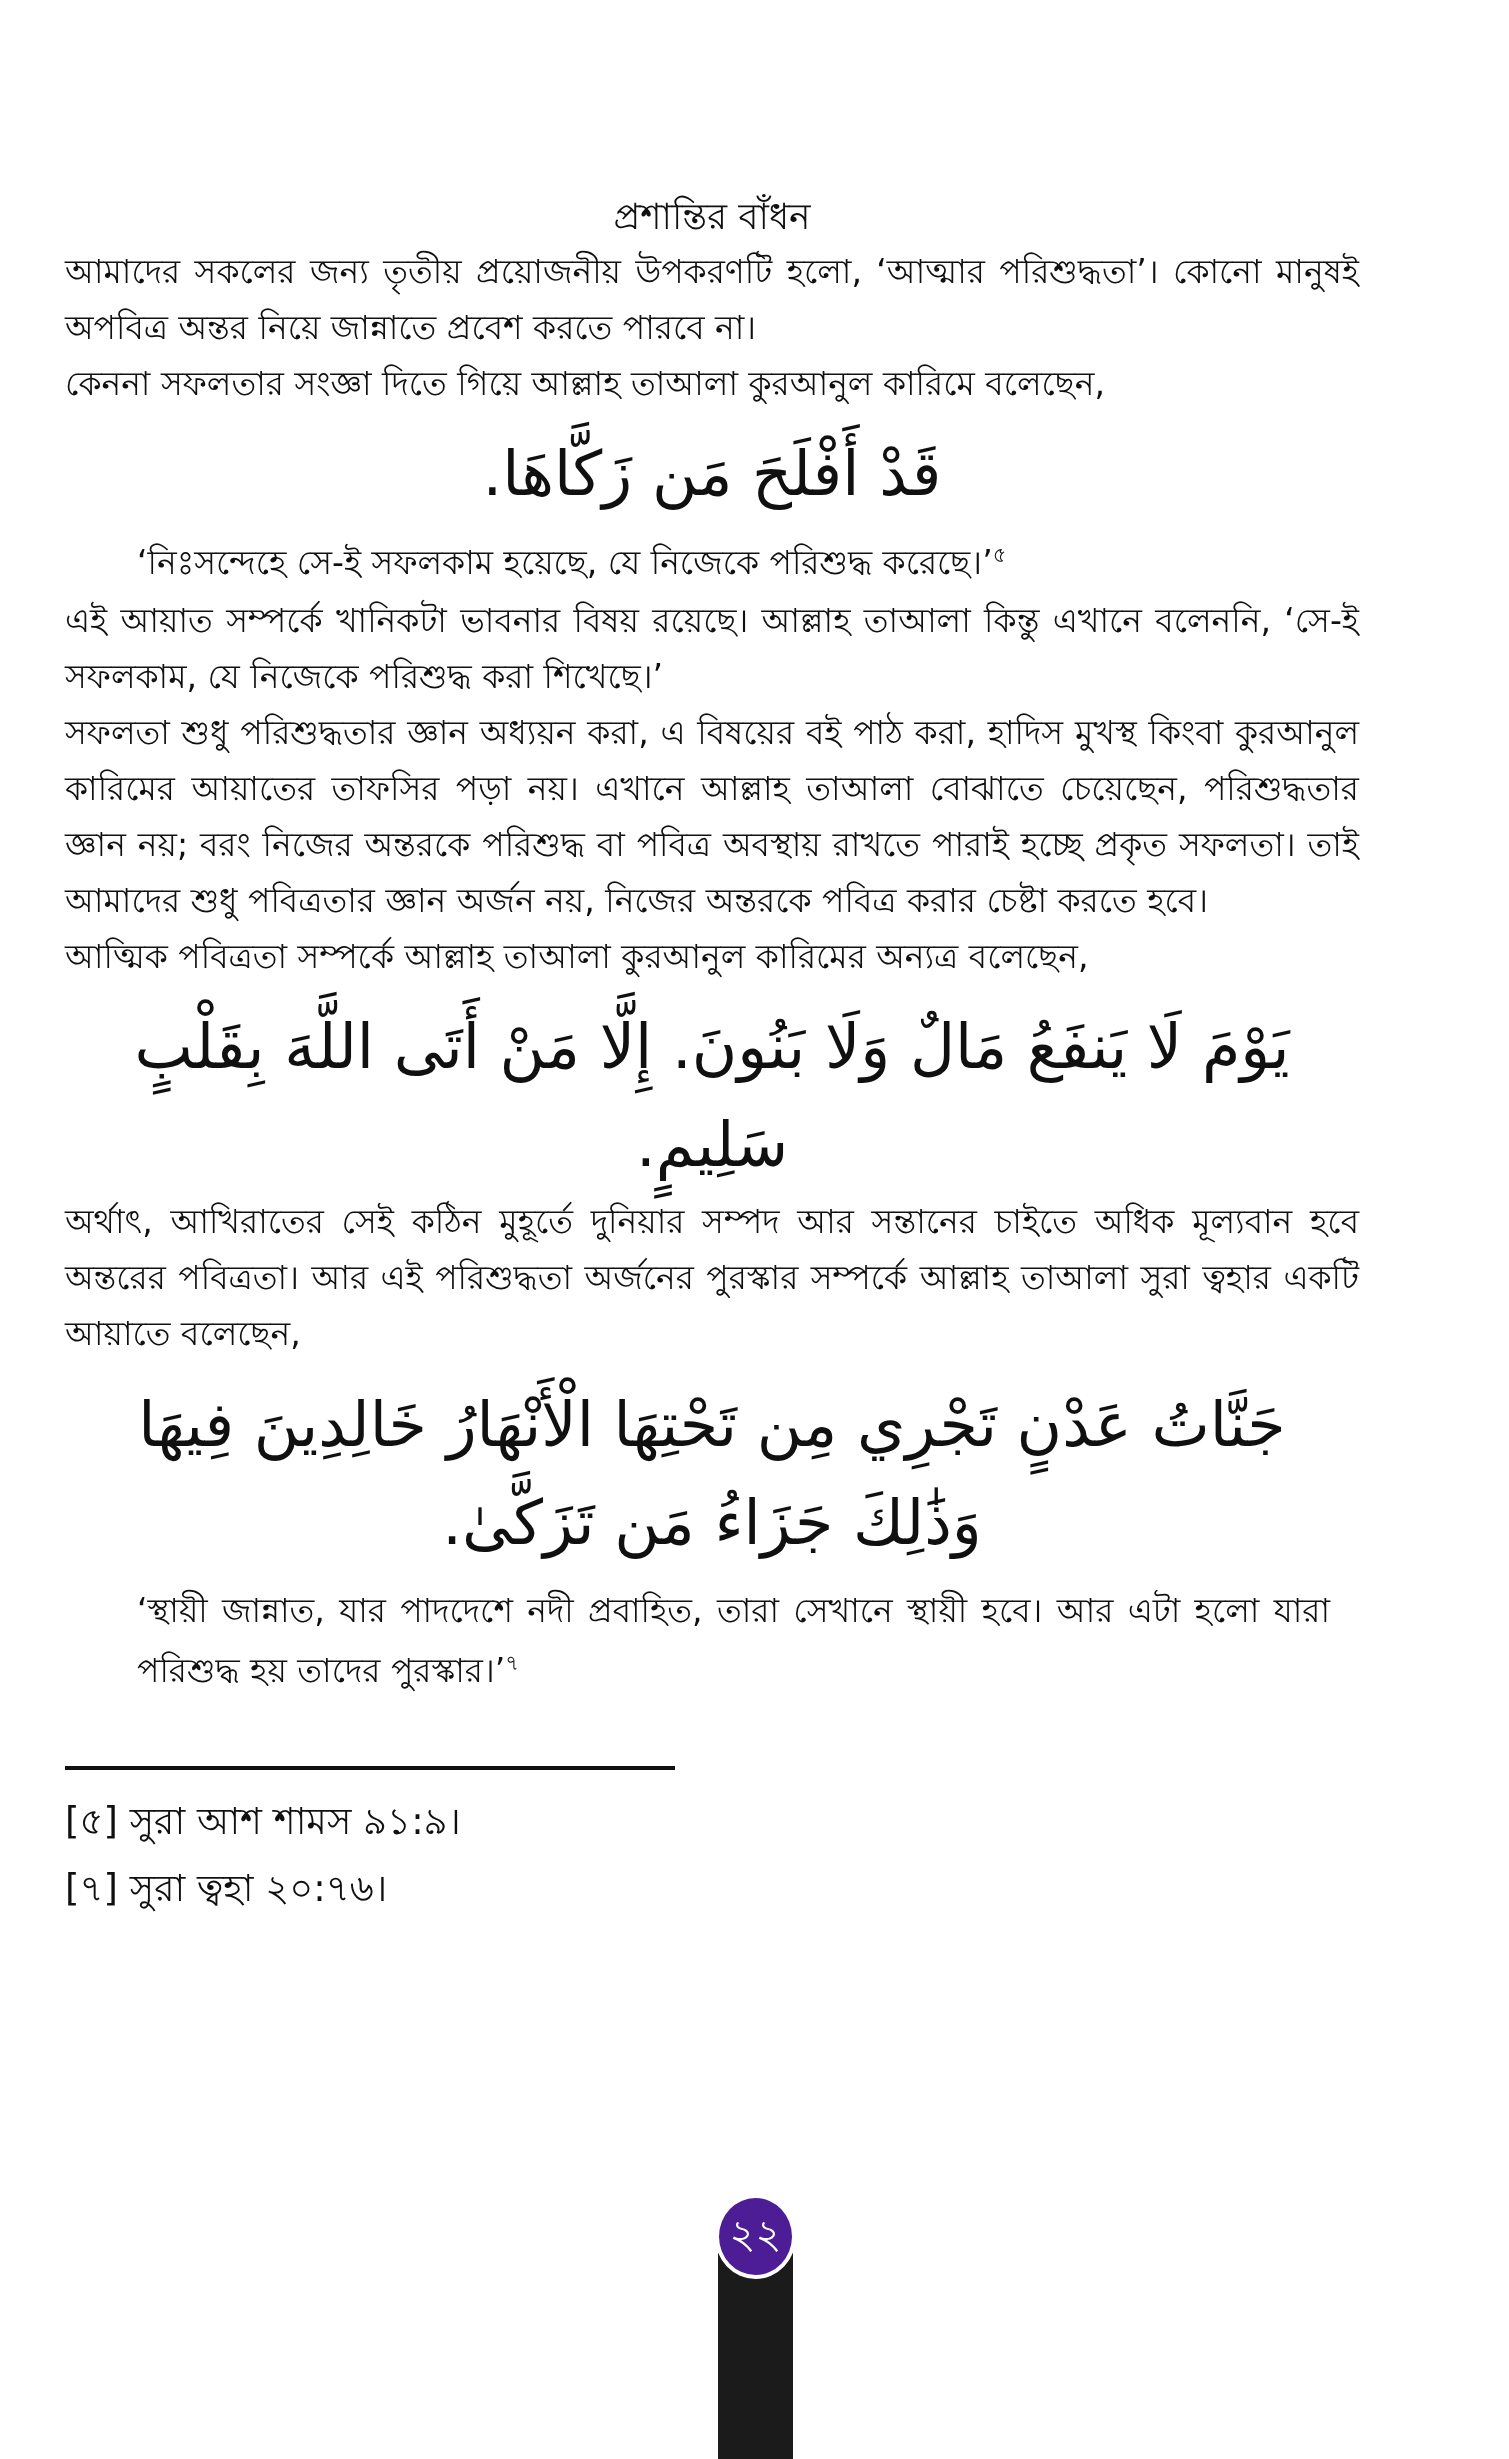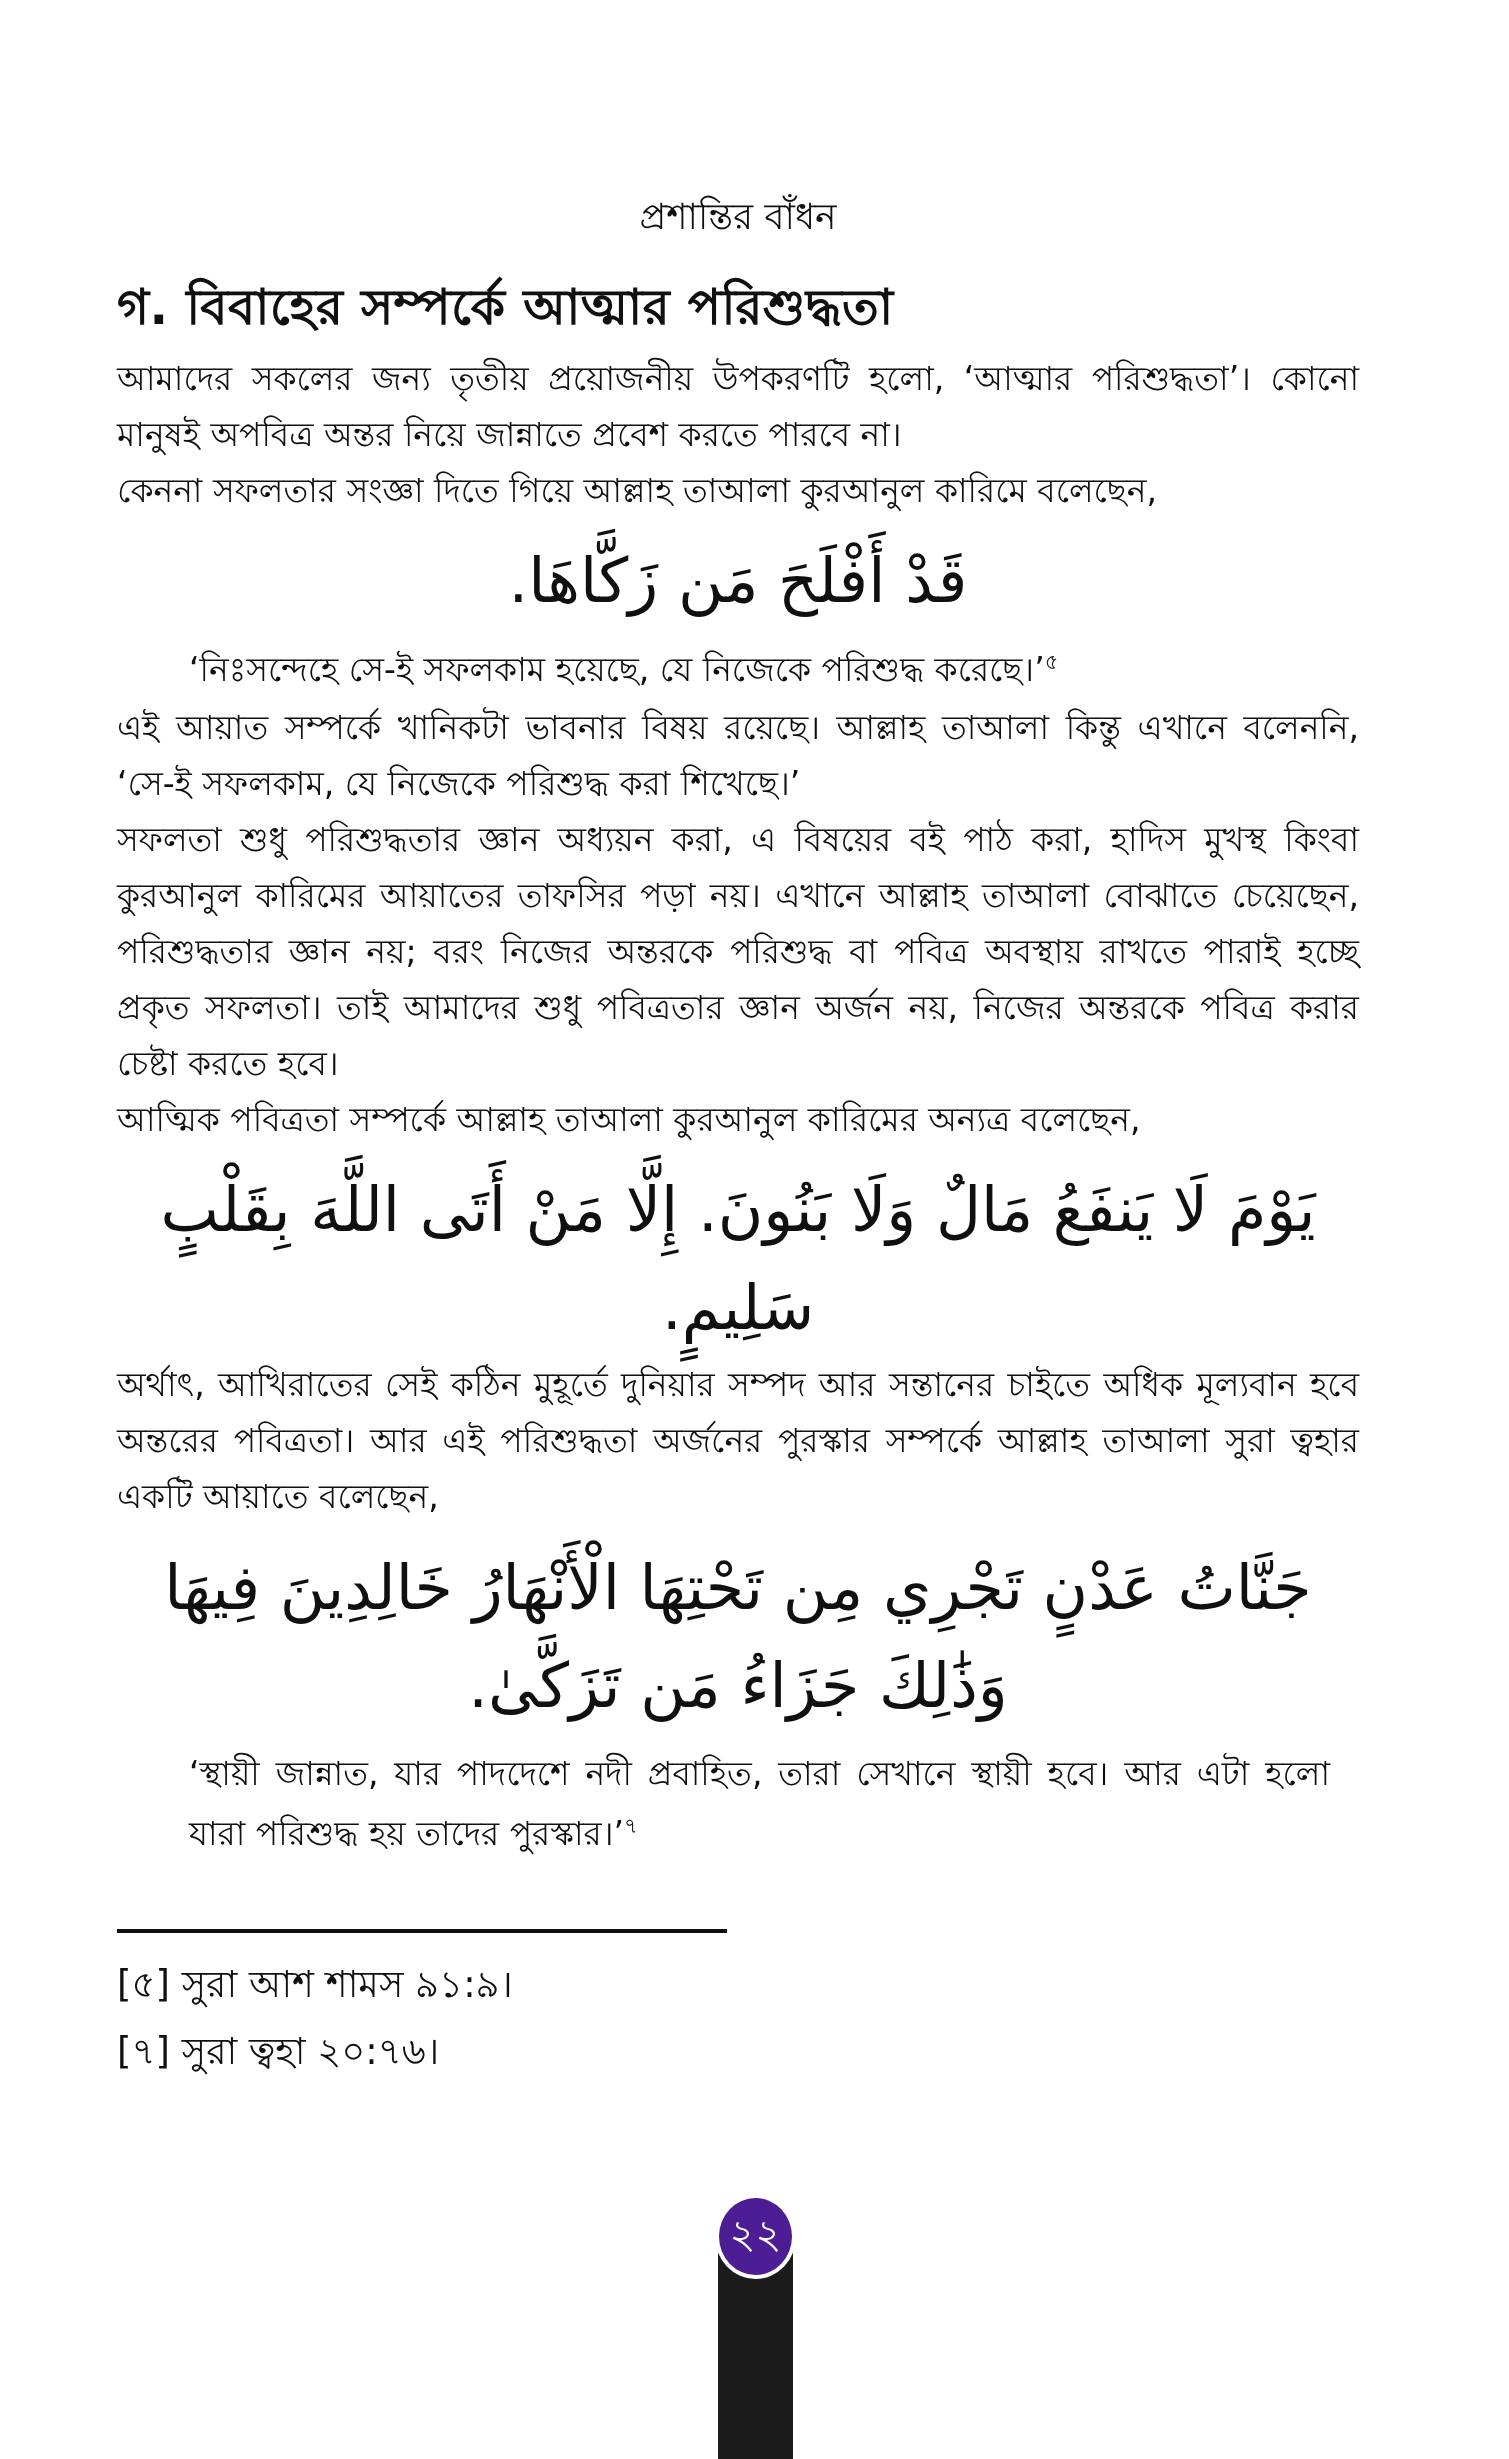--- a/index.html
+++ b/index.html
@@ -11,21 +11,21 @@
     position: relative;
     width: 1509px;
     height: 2459px;
     margin: 0 auto;
     background: #ffffff;
     color: #101010;
     font-family: "DejaVu Sans", "Liberation Serif", sans-serif;
     overflow: hidden;
   }
   .content {
-    padding: 0 150px 0 117px;
+    padding: 0 150px 0 65px;
   }
   .running-header {
     margin-top: 190px;
     text-align: center;
     font-size: 36px;
     line-height: 54px;
     font-weight: 400;
   }
   .section-heading {
     margin: 21px 0 0 0;
@@ -107,21 +107,20 @@
   }
 </style>
 </head>
 <body>
 
 <div class="page">
   <div class="content">
 
     <div class="running-header">প্রশান্তির বাঁধন</div>
 
-    <h1 class="section-heading">গ. বিবাহের সম্পর্কে আত্মার পরিশুদ্ধতা</h1>
 
     <p class="body-para mt-p1">আমাদের সকলের জন্য তৃতীয় প্রয়োজনীয় উপকরণটি হলো, ‘আত্মার পরিশুদ্ধতা’। কোনো মানুষই অপবিত্র অন্তর নিয়ে জান্নাতে প্রবেশ করতে পারবে না।</p>
 
     <p class="body-para mt-p2">কেননা সফলতার সংজ্ঞা দিতে গিয়ে আল্লাহ তাআলা কুরআনুল কারিমে বলেছেন,</p>
 
     <div class="arabic-verse">قَدْ أَفْلَحَ مَن زَكَّاهَا.</div>
 
     <p class="translation"><span>‘নিঃসন্দেহে সে-ই সফলকাম হয়েছে, যে নিজেকে পরিশুদ্ধ করেছে।’</span><sup>৫</sup></p>
 
     <p class="body-para mt-p3">এই আয়াত সম্পর্কে খানিকটা ভাবনার বিষয় রয়েছে। আল্লাহ তাআলা কিন্তু এখানে বলেননি, ‘সে-ই সফলকাম, যে নিজেকে পরিশুদ্ধ করা শিখেছে।’</p>

